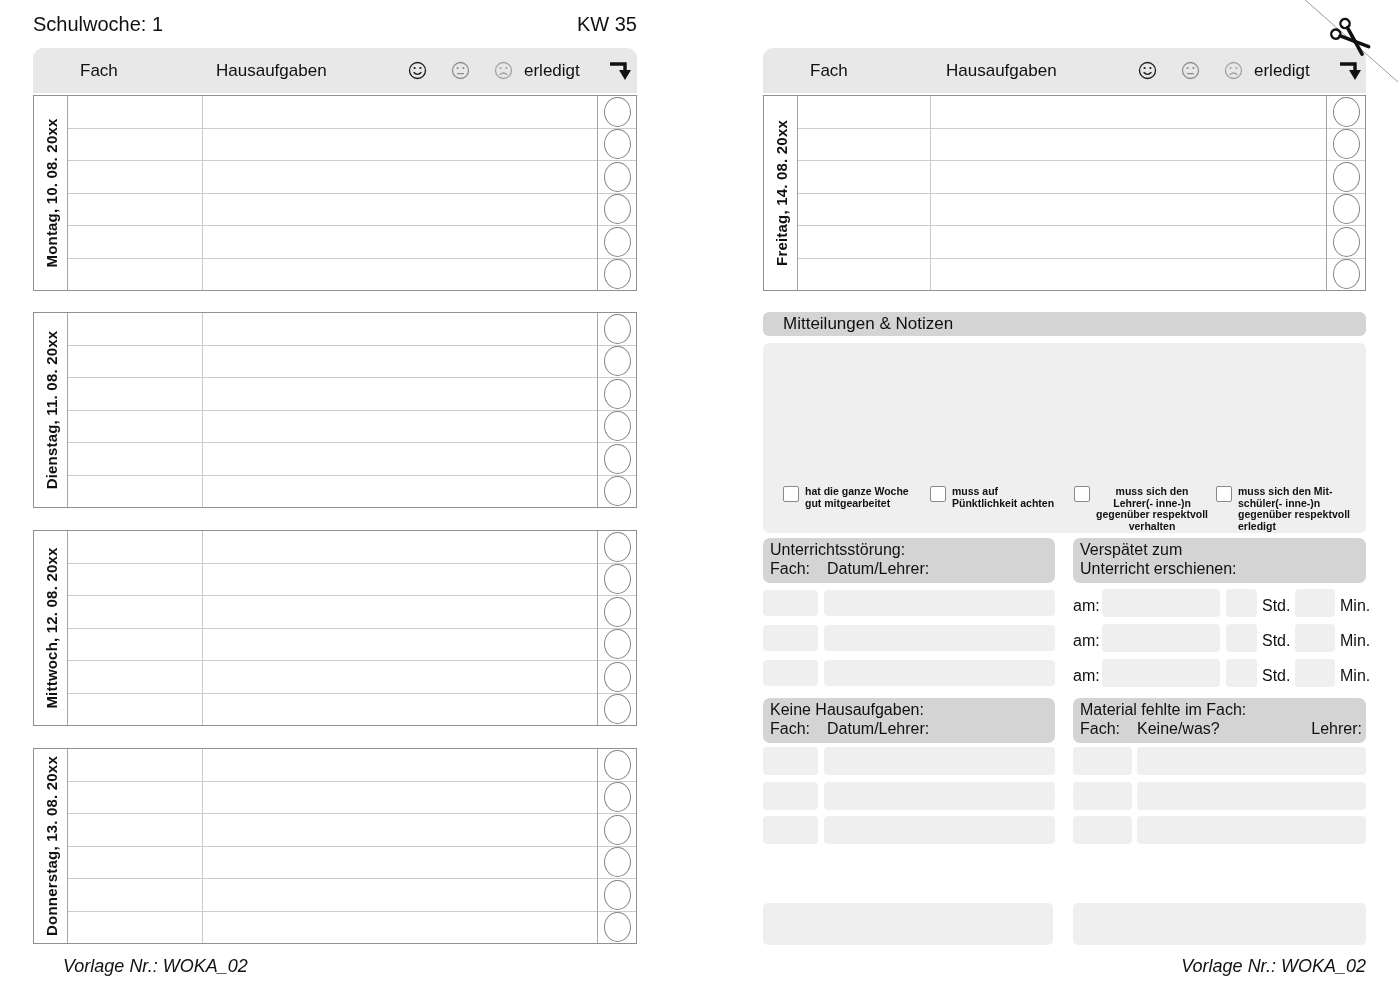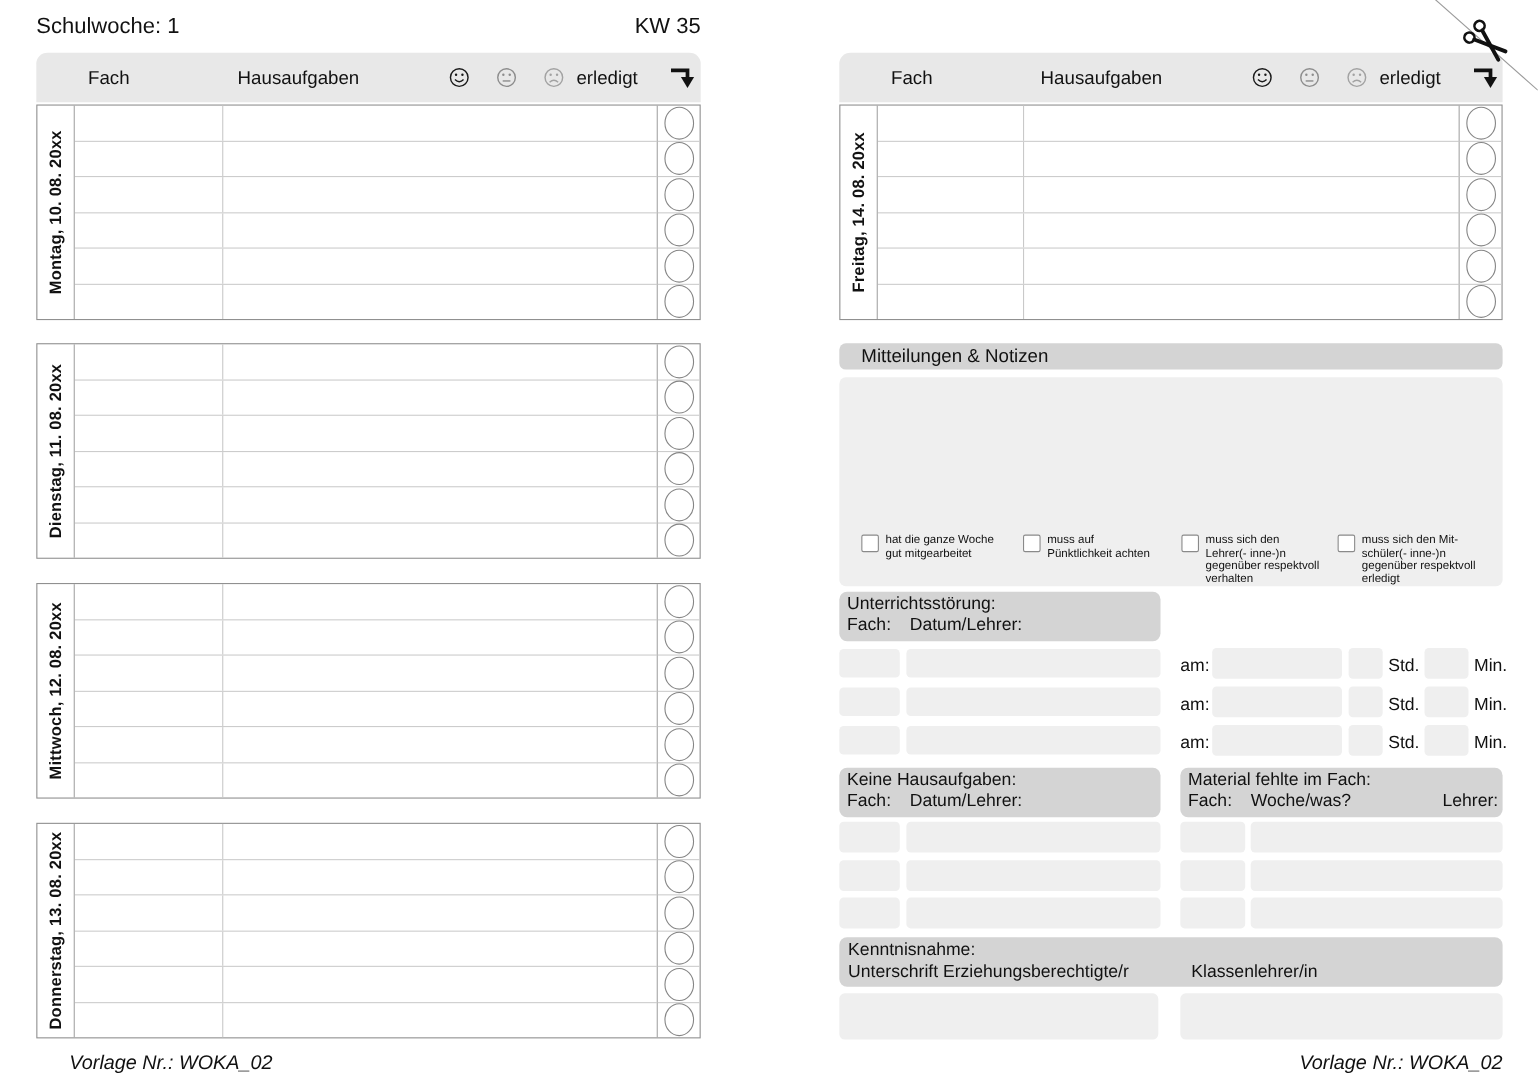--- a/index.html
+++ b/index.html
@@ -53,22 +53,22 @@
 
   
   .notes-bar { position:absolute; left:0; top:264px; width:603px; height:24px;
     background:#d4d4d4; border-radius:6px; font-size:17px; line-height:24px;
     padding-left:20px; }
   .notes-box { position:absolute; left:0; top:295px; width:603px; height:190px;
     background:#efefef; border-radius:6px; }
   .cb-item { position:absolute; top:143px; display:flex; align-items:flex-start; }
   .cb { width:16px; height:16px; background:#fff; border:1px solid #8a8a8a;
     border-radius:2px; flex:none; margin-right:6px; }
-  .cb-label { font-size:10.5px; line-height:11.5px; white-space:pre-line; }
-  .cb1 { left:20px; } .cb2 { left:167px; } .cb3 { left:311px; } .cb4 { left:453px; }
+  .cb-label { font-size:10.5px; line-height:11.5px; white-space:pre-line;font-weight:bold; }
+  .cb1 { left:20px; } .cb2 { left:167px; } .cb3 { left:311px;text-align:center; } .cb4 { left:453px; }
 
   
   .sec-bar { position:absolute; background:#d4d4d4; border-radius:7px;
     font-size:16px; padding:3px 0 0 7px; }
   .sec-bar .l2 { position:absolute; top:22px; left:7px; white-space:nowrap; }
   .bar-l { left:0; width:292px; height:45px; }
   .bar-r { left:310px; width:293px; height:45px; }
   .lbl-inline { position:absolute; top:22px; white-space:nowrap; font-size:16px; }
 
   
@@ -463,20 +463,24 @@
     <span class="l2">Fach:</span>
     <span class="lbl-inline" style="left:64px">Datum/Lehrer:</span>
   </div>
   <div class="fbox srow-sm" style="top:542px"></div>
   <div class="fbox srow-wd" style="top:542px"></div>
   <div class="fbox srow-sm" style="top:577px"></div>
   <div class="fbox srow-wd" style="top:577px"></div>
   <div class="fbox srow-sm" style="top:612px"></div>
   <div class="fbox srow-wd" style="top:612px"></div>
 
+  <div class="sec-bar bar-r" style="top:490px">
+    <span>Verspätet zum</span>
+    <span class="l2">Unterricht erschienen:</span>
+  </div>
   <div class="late-row" style="top:541px">
     <span class="lrow-txt t-am">am:</span>
     <div class="fbox late-box1"></div>
     <div class="fbox late-box2"></div>
     <span class="lrow-txt t-std">Std.</span>
     <div class="fbox late-box3"></div>
     <span class="lrow-txt t-min">Min.</span>
   </div>
   <div class="late-row" style="top:576px">
     <span class="lrow-txt t-am">am:</span>
@@ -503,35 +507,30 @@
   <div class="fbox srow-sm" style="top:699px;height:28px"></div>
   <div class="fbox srow-wd" style="top:699px;height:28px"></div>
   <div class="fbox srow-sm" style="top:734px;height:28px"></div>
   <div class="fbox srow-wd" style="top:734px;height:28px"></div>
   <div class="fbox srow-sm" style="top:768px;height:28px"></div>
   <div class="fbox srow-wd" style="top:768px;height:28px"></div>
 
   <div class="sec-bar bar-r" style="top:650px">
     <span>Material fehlte im Fach:</span>
     <span class="l2">Fach:</span>
-    <span class="lbl-inline" style="left:64px">Woche/was?</span>
+    <span class="lbl-inline" style="left:64px">Keine/was?</span>
     <span class="lbl-inline" style="right:4px">Lehrer:</span>
   </div>
   <div class="fbox mrow-sm" style="top:699px"></div>
   <div class="fbox mrow-wd" style="top:699px"></div>
   <div class="fbox mrow-sm" style="top:734px"></div>
   <div class="fbox mrow-wd" style="top:734px"></div>
   <div class="fbox mrow-sm" style="top:768px"></div>
   <div class="fbox mrow-wd" style="top:768px"></div>
 
-  <div class="ack-bar">
-    <span>Kenntnisnahme:</span>
-    <span class="a-left">Unterschrift Erziehungsberechtigte/r</span>
-    <span class="a-right">Klassenlehrer/in</span>
-  </div>
   <div class="sig-box sig-left"></div>
   <div class="sig-box sig-right"></div>
 
   <div class="footer footer-right">Vorlage Nr.: WOKA_02</div>
 </div>
 
 <svg class="cutline" viewBox="0 0 103 112">
   <line x1="8" y1="-2" x2="103" y2="82" stroke="#9a9a9a" stroke-width="1"></line>
   <g transform="translate(56,38) rotate(41)">
     <circle cx="-14" cy="-7" r="4.6" fill="none" stroke="#111" stroke-width="2.4"></circle>

